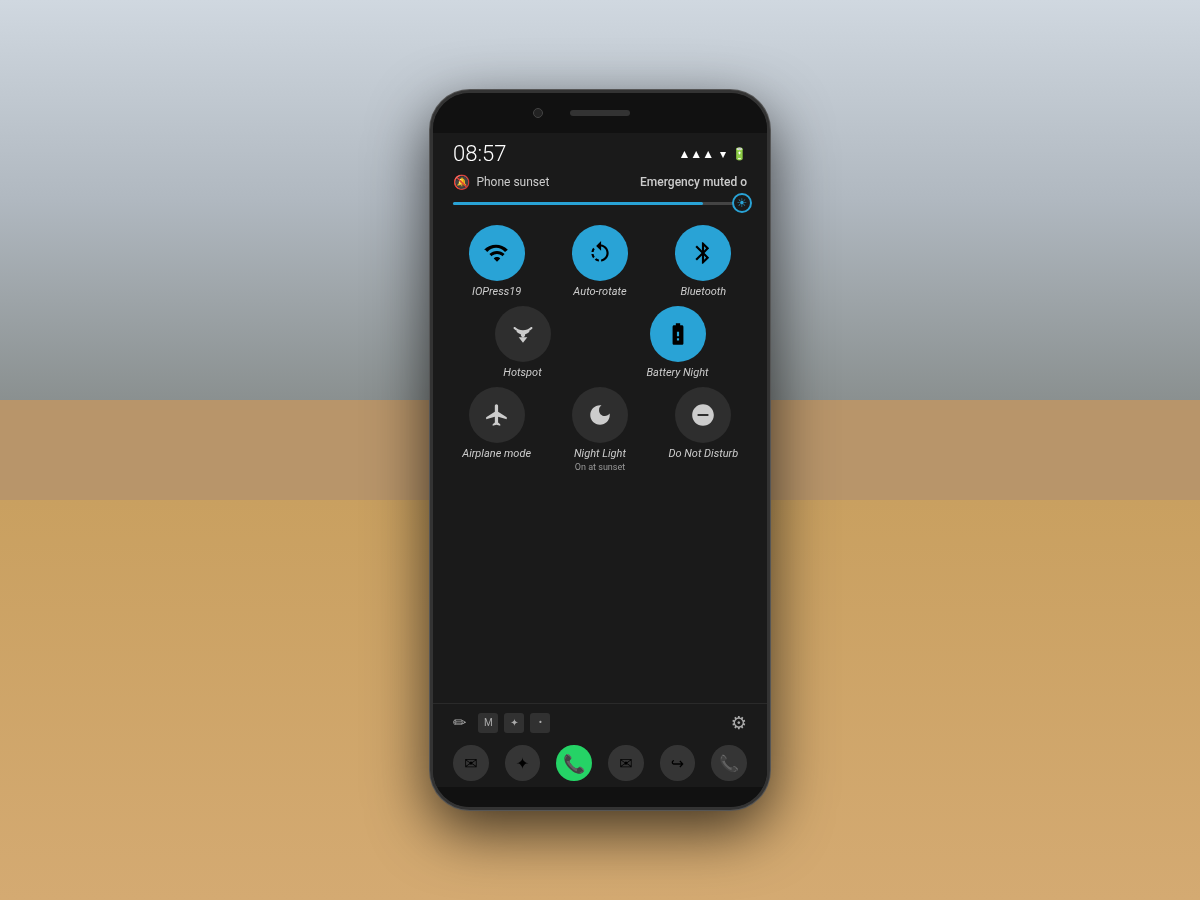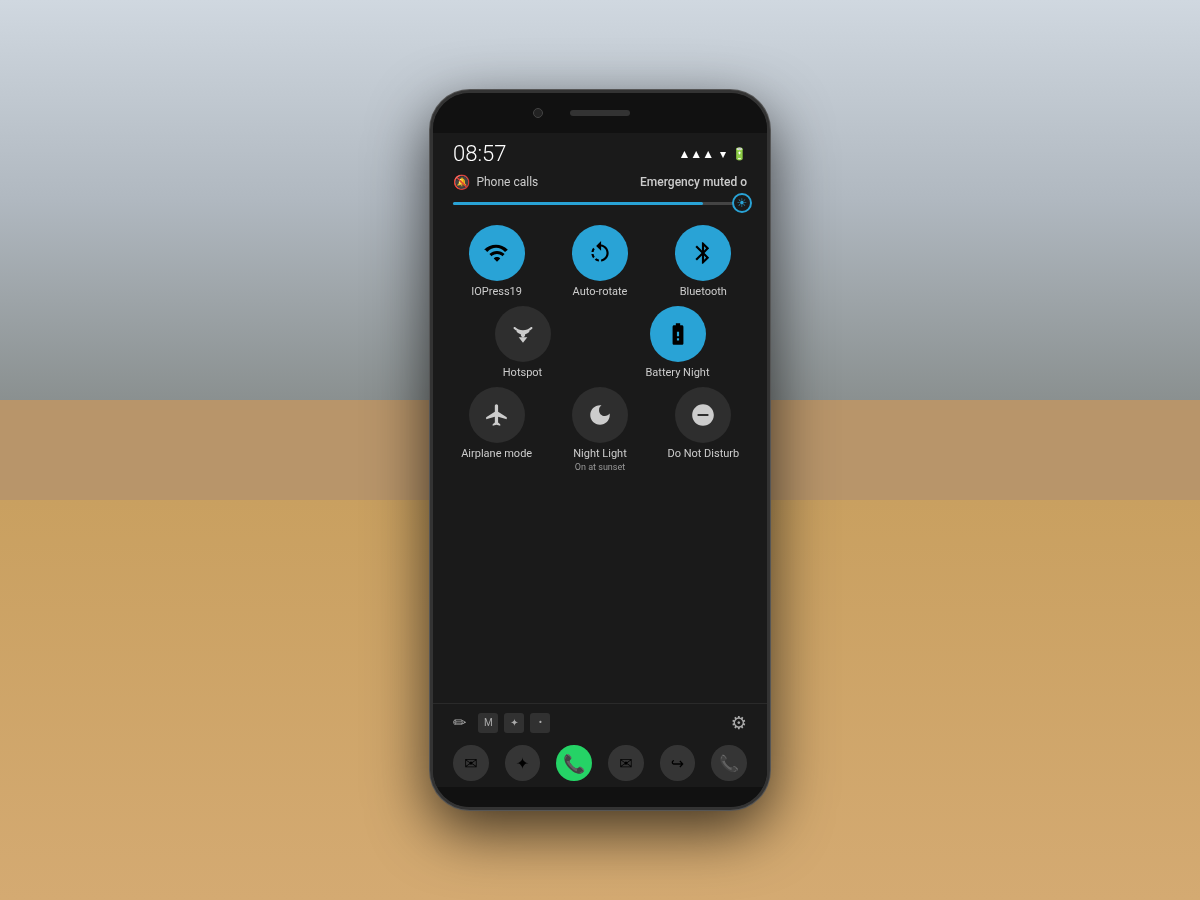--- a/index.html
+++ b/index.html
@@ -208,20 +208,21 @@
     .qs-icon.inactive {
       background: #2e2e2e;
       color: #ccc;
     }
 
     .qs-label {
       font-size: 11px;
       color: #ccc;
       text-align: center;
       line-height: 1.2;
+      font-style: italic;
     }
 
     .qs-sublabel {
       font-size: 9px;
       color: #999;
       text-align: center;
       margin-top: -3px;
     }
 
     
@@ -343,21 +344,21 @@
         <div class="status-icons">
           <span style="color:#fff;font-size:12px;">▲▲▲</span>
           <span style="color:#fff;font-size:12px;">▾</span>
           <span style="color:#fff;font-size:12px;">🔋</span>
         </div>
       </div>
 
       <div class="notif-bar">
         <div class="muted-text">
           <span style="font-size:14px;">🔕</span>
-          <span>Phone calls</span>
+          <span>Phone sunset</span>
         </div>
         <span class="emergency-text">Emergency muted o</span>
       </div>
 
       <div class="brightness-bar-container">
         <div class="brightness-track">
           <div class="brightness-fill"></div>
           <div class="brightness-thumb"></div>
         </div>
       </div>

